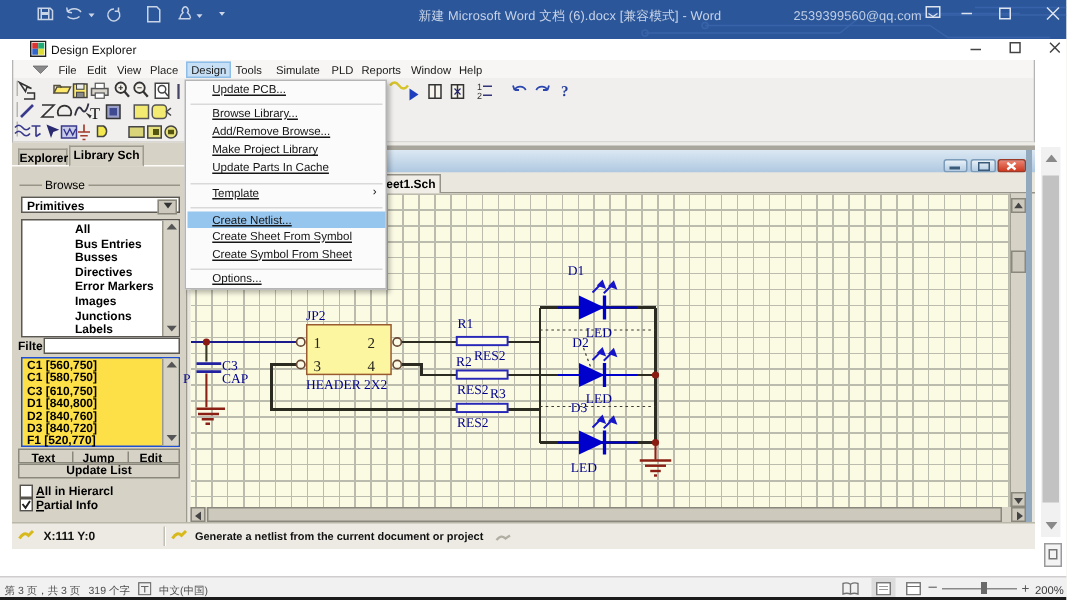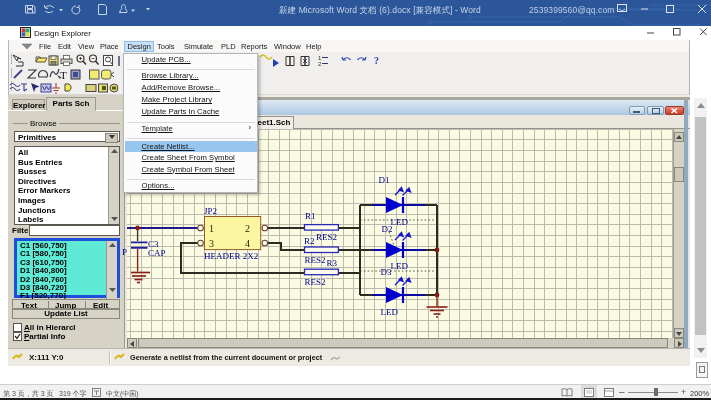--- a/index.html
+++ b/index.html
@@ -247,48 +247,48 @@
       <rect x="93" y="6" width="4" height="4" fill="#55550f"></rect>
       <circle cx="105" cy="8" r="4" fill="#e6e07c" stroke="#444" stroke-width="1"></circle>
       <rect x="103" y="6.5" width="4" height="3" fill="#55550f"></rect>
     </g>
   </svg>
  </div>
  <div class="abs" id="lpanel">
 
   <div class="abs" style="left:0;top:15px;width:117px;height:1px;background:#fcfbf8"></div>
   <div class="abs" style="left:4px;top:4px;width:33px;height:11px;background:#cfcbbf;border:1px solid #9d9a8e;border-bottom:none;box-sizing:border-box;text-align:center;font-weight:bold;line-height:11px;">Explorer</div>
-  <div class="abs" style="left:38px;top:2px;width:50px;height:14px;background:#d6d2c6;border:1px solid #9d9a8e;border-bottom:1px solid #d6d2c6;box-sizing:border-box;text-align:center;font-weight:bold;line-height:12px;">Parts Sch</div>
+  <div class="abs" style="left:38px;top:2px;width:50px;height:14px;background:#d6d2c6;border:1px solid #9d9a8e;border-bottom:1px solid #d6d2c6;box-sizing:border-box;text-align:center;font-weight:bold;line-height:12px;">Library Sch</div>
 
   <div class="abs" style="left:5px;top:28px;width:107px;height:1px;background:#989588"></div>
   <div class="abs" style="left:20px;top:24px;background:#d6d2c6;padding:0 2px;font-weight:normal;">Browse</div>
 
   <div class="abs" style="left:6px;top:36px;width:106px;height:11px;background:#fff;border:1px solid #5a5850;box-sizing:border-box;">
     <span style="position:absolute;left:3px;top:1px;font-weight:bold;">Primitives</span>
     <div class="abs" style="right:1px;top:1px;width:11px;height:7.5px;background:#cdc9bd;border:1px solid #8a877c;"></div>
     <svg class="abs" style="right:3px;top:3px" width="7" height="5">
         <path d="M0 0 h6 l-3 4 z" fill="#333"></path>
       </svg>
   </div>
 
   <div class="abs" style="left:6px;top:51px;width:106px;height:79px;background:#fff;border:1px solid #5a5850;box-sizing:border-box;font-weight:bold;">
-    <div style="padding:1px 0 0 3px;line-height:9.6px;">All<br>Bus Entries<br>Busses<br>Directives<br>Error Markers<br>Images<br>Junctions<br>Labels</div>
+    <div style="padding:1px 0 0 3px;line-height:9.6px;margin-left:32px;">All<br>Bus Entries<br>Busses<br>Directives<br>Error Markers<br>Images<br>Junctions<br>Labels</div>
     <div class="abs" style="right:0;top:0;width:10px;height:77px;background:#d6d2c6;border-left:1px solid #9a978b;"></div>
     <svg class="abs" style="right:1.5px;top:2px" width="7" height="5">
         <path d="M3.5 0 L7 4 H0 z" fill="#555"></path>
       </svg>
     <svg class="abs" style="right:1.5px;bottom:2px" width="7" height="5">
         <path d="M3.5 4 L7 0 H0 z" fill="#555"></path>
       </svg>
   </div>
 
   <div class="abs" style="left:4px;top:131px;font-weight:bold;text-align:center;">Filte</div>
   <div class="abs" style="left:21px;top:130px;width:91px;height:11px;background:#fff;border:1px solid #5a5850;box-sizing:border-box;"></div>
 
-  <div class="abs" style="left:6px;top:143px;width:106px;height:60px;background:#5eead4;border:3px solid #1d4ed8;box-sizing:border-box;font-weight:bold;">
+  <div class="abs" style="left:6px;top:143px;width:106px;height:60px;background:#fde047;border:1px solid #1d4ed8;box-sizing:border-box;font-weight:bold;">
     <div style="padding:1px 0 0 3px;line-height:8.4px;">C1 [560,750]<br>C1 [580,750]<br>C3 [610,750]<br>D1 [840,800]<br>D2 [840,760]<br>D3 [840,720]<br>F1 [520,770]</div>
     <div class="abs" style="right:0;top:0;width:10px;height:58px;background:#d6d2c6;border-left:1px solid #9a978b;"></div>
     <svg class="abs" style="right:1.5px;top:2px" width="7" height="5">
         <path d="M3.5 0 L7 4 H0 z" fill="#555"></path>
       </svg>
     <svg class="abs" style="right:1.5px;bottom:2px" width="7" height="5">
         <path d="M3.5 4 L7 0 H0 z" fill="#555"></path>
       </svg>
   </div>
 

